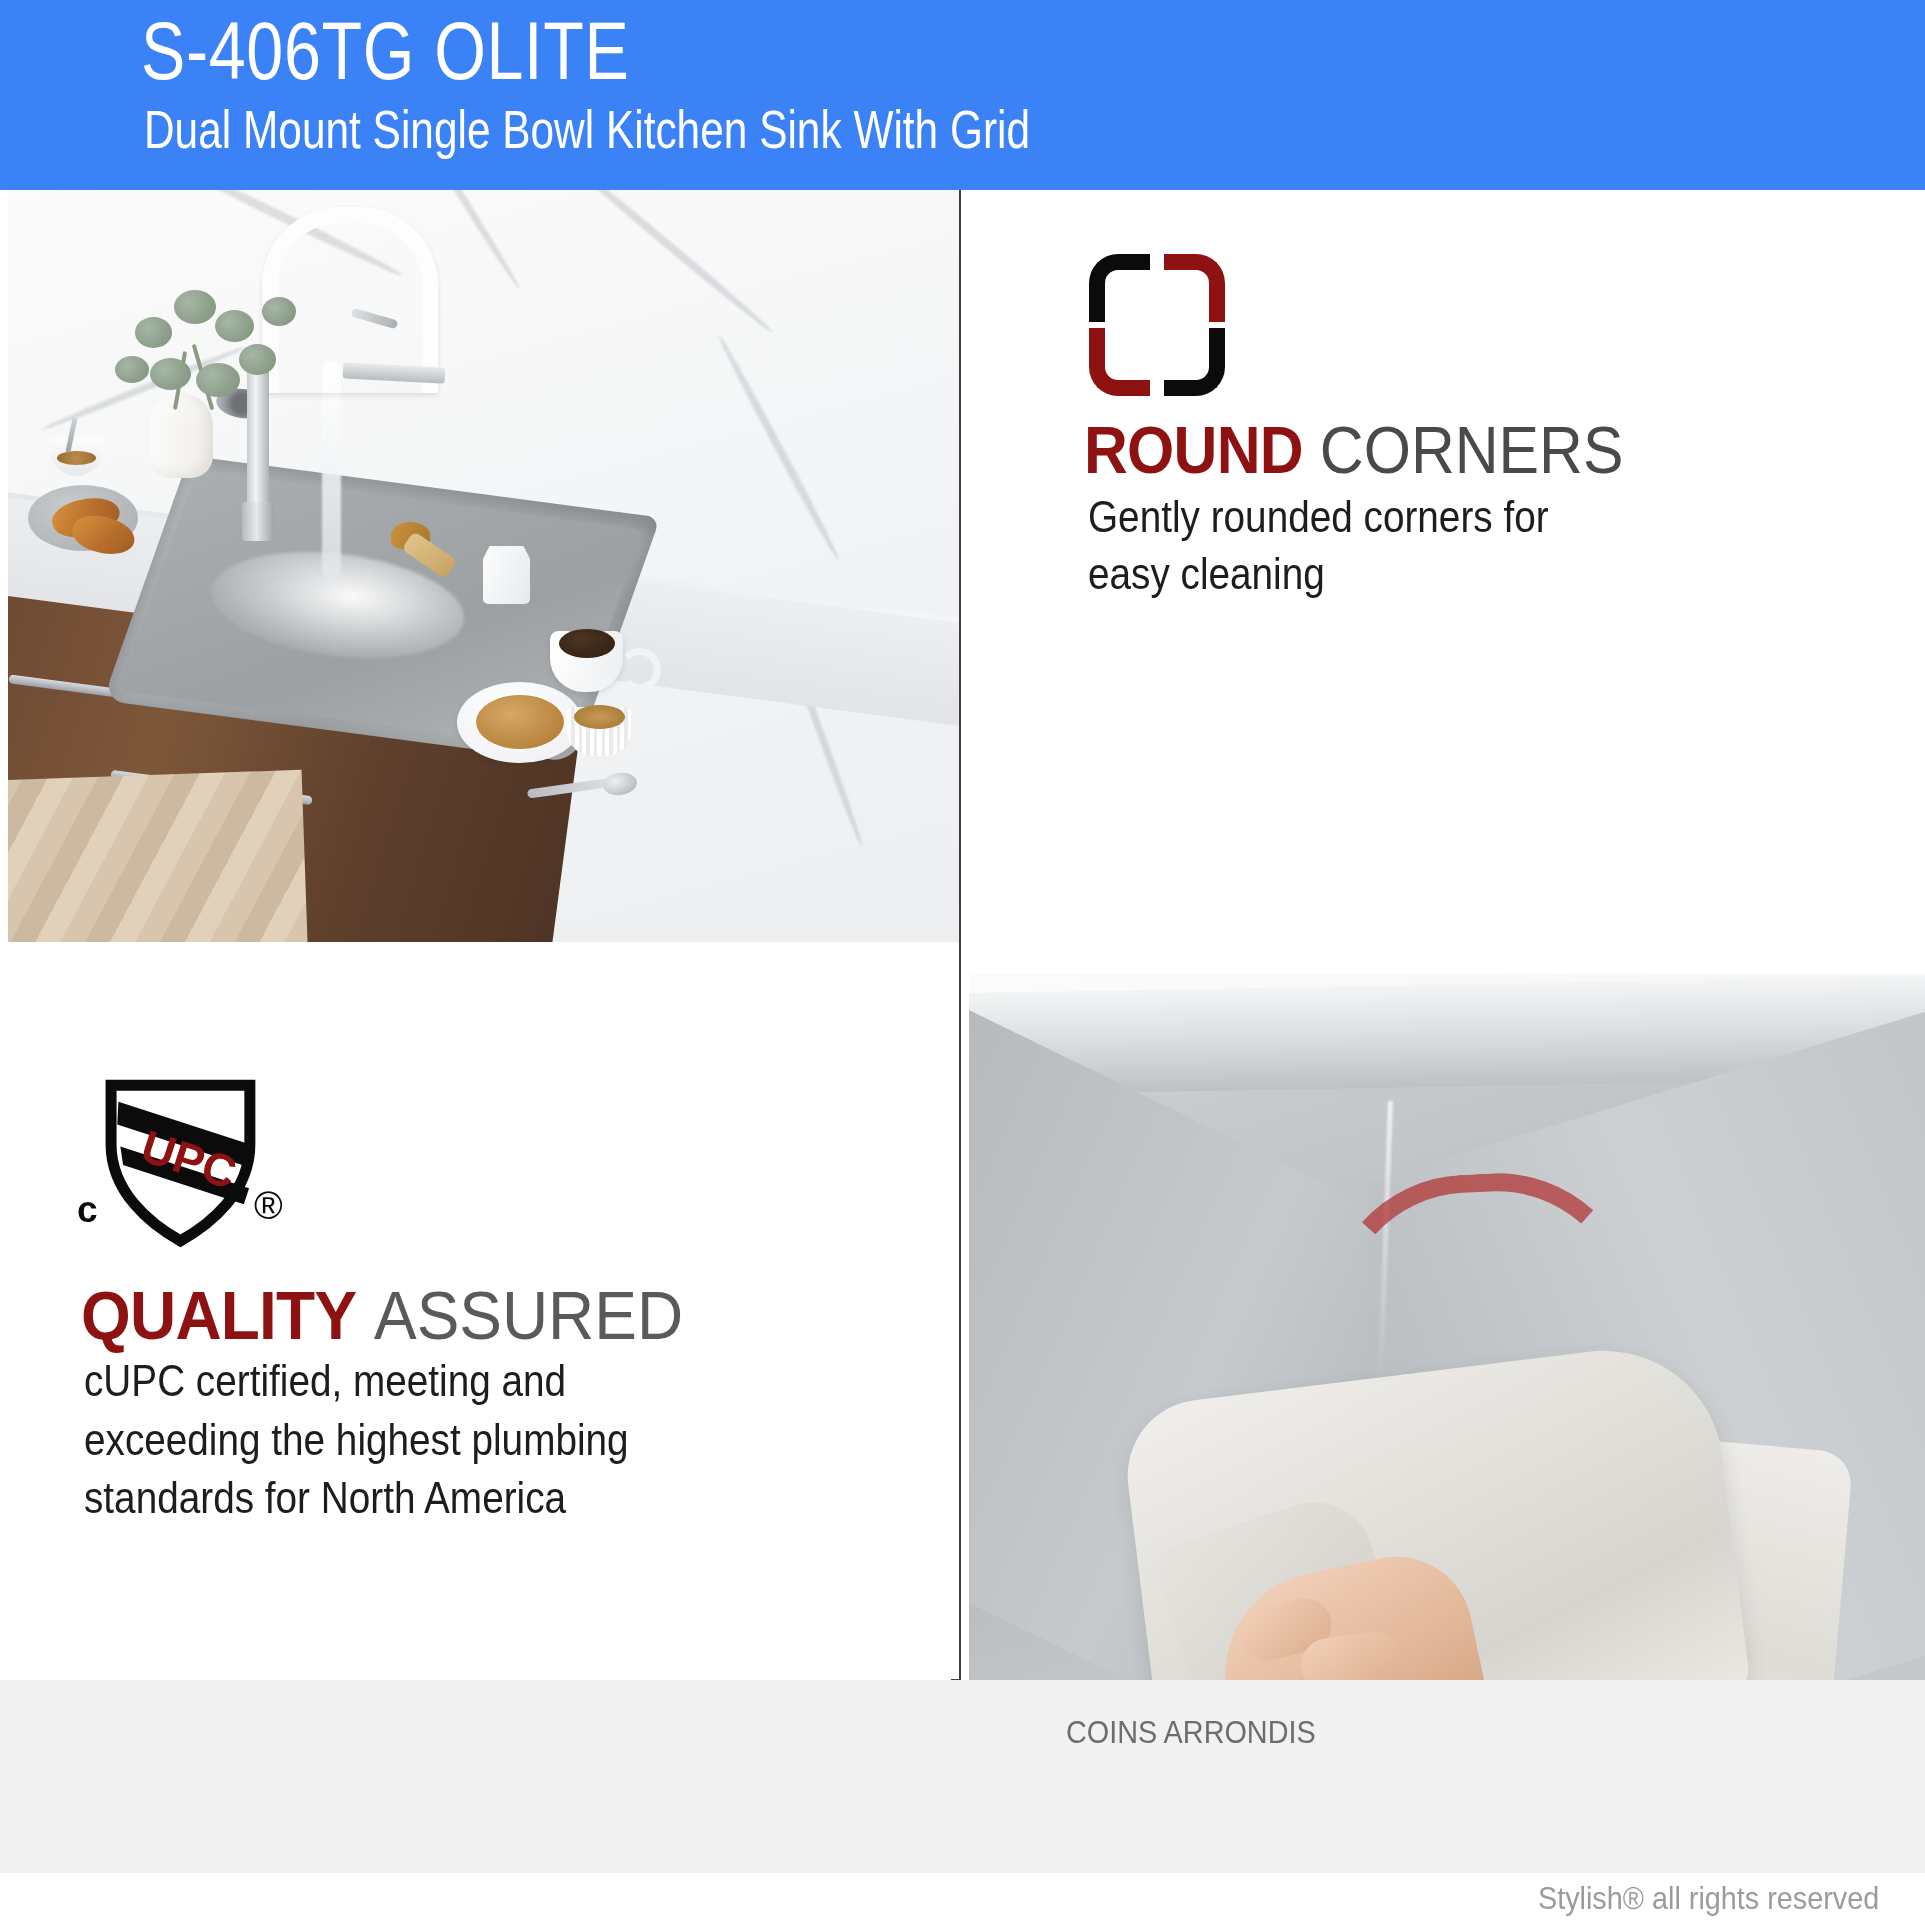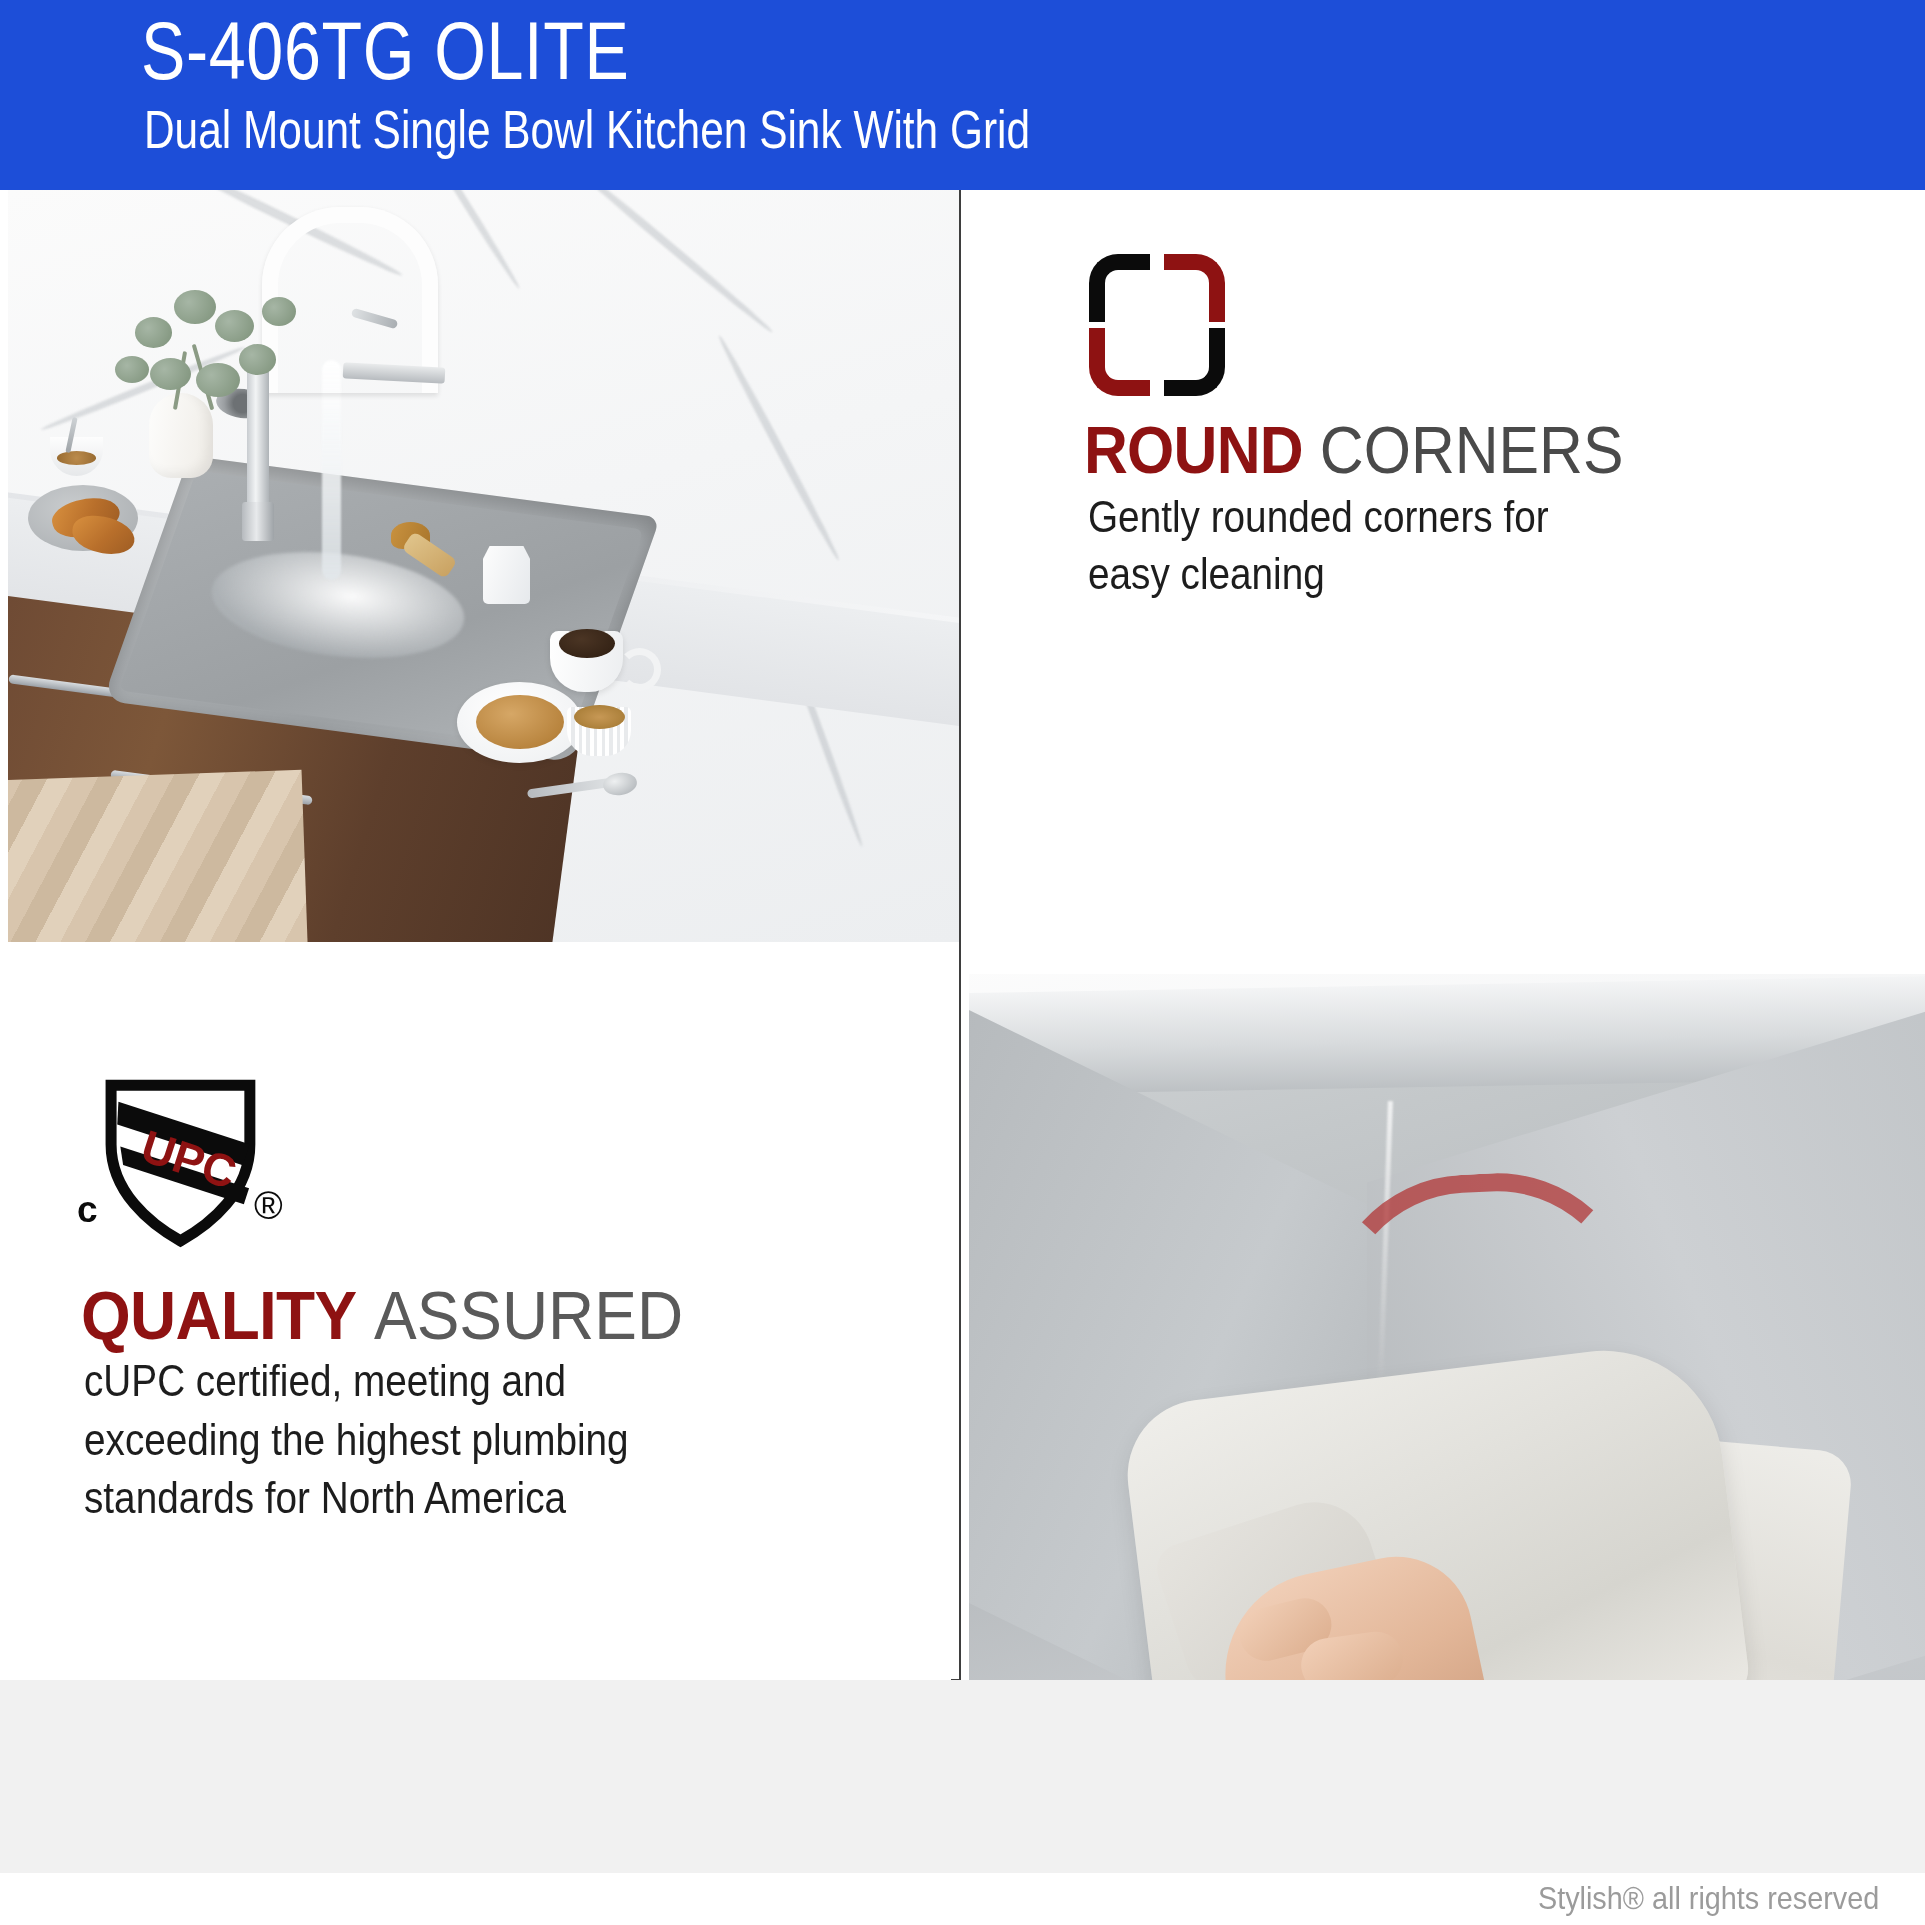--- a/index.html
+++ b/index.html
@@ -1,20 +1,20 @@
 <!DOCTYPE html>
 <html style="font-size:13.6px"><head>
 <meta charset="utf-8">
 <style>
   html,body{margin:0;padding:0;background:#fff;}
   body{width:1926px;height:1926px;font-family:"Liberation Sans",sans-serif;overflow:hidden;}
   .page{position:relative;width:1926px;height:1926px;background:#fff;}
 
   
-  .header{position:absolute;left:0;top:0;width:1926px;height:190px;background:#1d4ed8;}
+  .header{position:absolute;left:0;top:0;width:1926px;height:190px;background:#3b82f6;}
   .header-title{position:absolute;left:141px;top:10.2px;color:#fff;font-size:81px;
     font-weight:400;letter-spacing:0.8px;line-height:1.02;white-space:nowrap;
     transform:scaleX(.82);transform-origin:left top;}
   .header-sub{position:absolute;left:144px;top:102px;color:#fff;font-size:53px;
     font-weight:300;line-height:1.05;white-space:nowrap;
     transform:scaleX(.80);transform-origin:left top;}
 
   
   .q{position:absolute;overflow:hidden;margin-left:8px;}
   .q-tl{left:0;top:190px;width:951px;height:753px;}
@@ -327,18 +327,19 @@
       <div class="hand"></div>
       <div class="finger" style="left:270px;top:629px;width:93px;height:53px;transform:rotate(-14deg);"></div>
       <div class="finger" style="left:332px;top:661px;width:102px;height:54px;transform:rotate(-8deg);"></div>
     </div>
   </div>
 
   <div class="footband"></div>
 
 
   <div class="fb-right">
+    <div><span class="fb-title">COINS ARRONDIS</span></div>
   </div>
 
   <div class="copyright">Stylish® all rights reserved</div>
 
 </div>
 
 
 </body></html>

